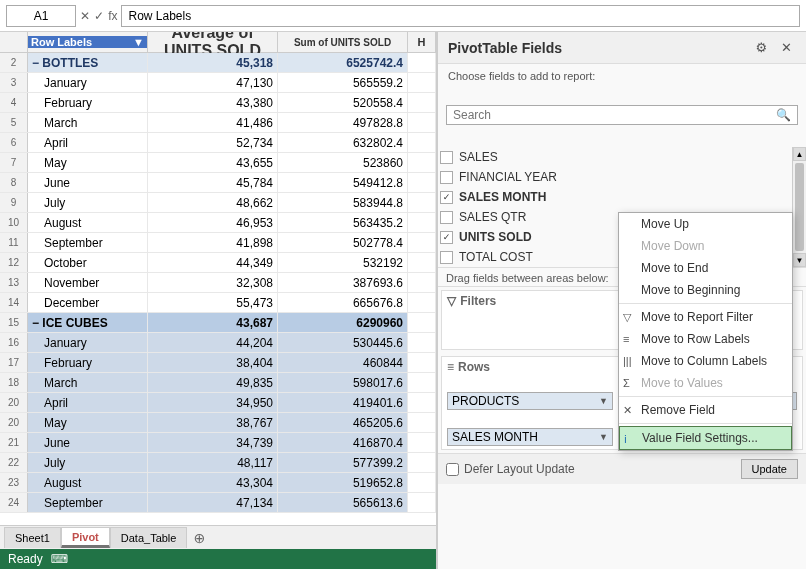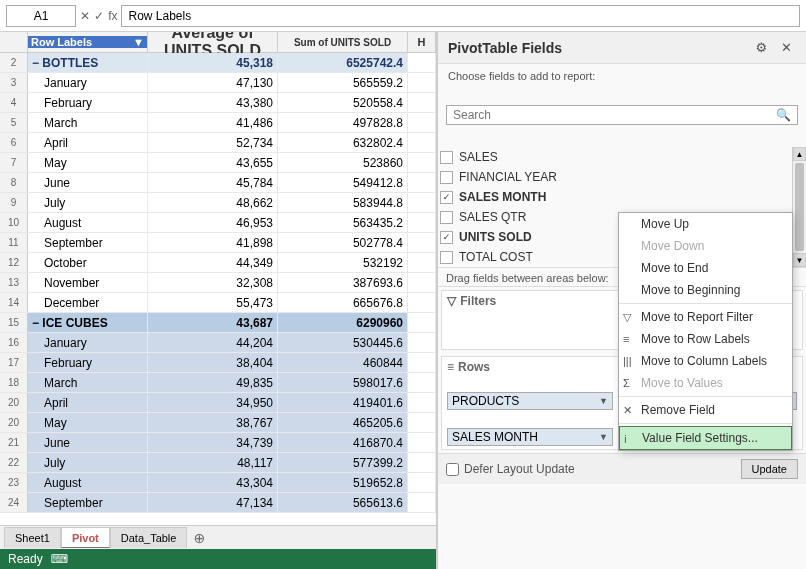--- a/index.html
+++ b/index.html
@@ -38,21 +38,21 @@
     .indent { padding-left: 16px !important; }
 
     
     .row-label-cell { background: #4472c4; color: #fff; display: flex; align-items: center; justify-content: space-between; padding: 0 3px; width: 120px; }
     .row-label-cell span { font-weight: 600; font-size: 11px; }
     .dropdown-arrow { font-size: 8px; }
 
     
     .tabs-bar { display: flex; align-items: center; background: #f0f0f0; border-top: 1px solid #ccc; height: 24px; padding-left: 4px; gap: 0; }
     .tab { padding: 3px 10px; border: 1px solid #ccc; background: #e1e1e1; cursor: pointer; font-size: 11px; border-bottom: none; height: 21px; display: flex; align-items: center; }
-    .tab.active { background: #fff; border-bottom: 1px solid #737373; font-weight: 600; color: #c0504d; }
+    .tab.active { background: #fff; border-bottom: 3px solid #737373; font-weight: 600; color: #c0504d; }
     .tab-add { padding: 3px 6px; background: none; border: none; color: #666; font-size: 14px; cursor: pointer; }
     .ready-bar { background: #217346; color: #fff; height: 20px; display: flex; align-items: center; padding: 0 8px; font-size: 11px; gap: 8px; }
 
     
     .pivot-panel { flex: 1; background: #f9f9f9; border-left: 1px solid #ccc; display: flex; flex-direction: column; position: relative; }
     .pivot-header { display: flex; align-items: center; justify-content: space-between; background: #f0f0f0; border-bottom: 1px solid #ddd; padding: 6px 10px; }
     .pivot-title { font-size: 14px; font-weight: 600; color: #333; }
     .pivot-header-icons { display: flex; gap: 6px; align-items: center; color: #555; }
     .pivot-header-icon { cursor: pointer; font-size: 13px; padding: 2px 4px; }
 

